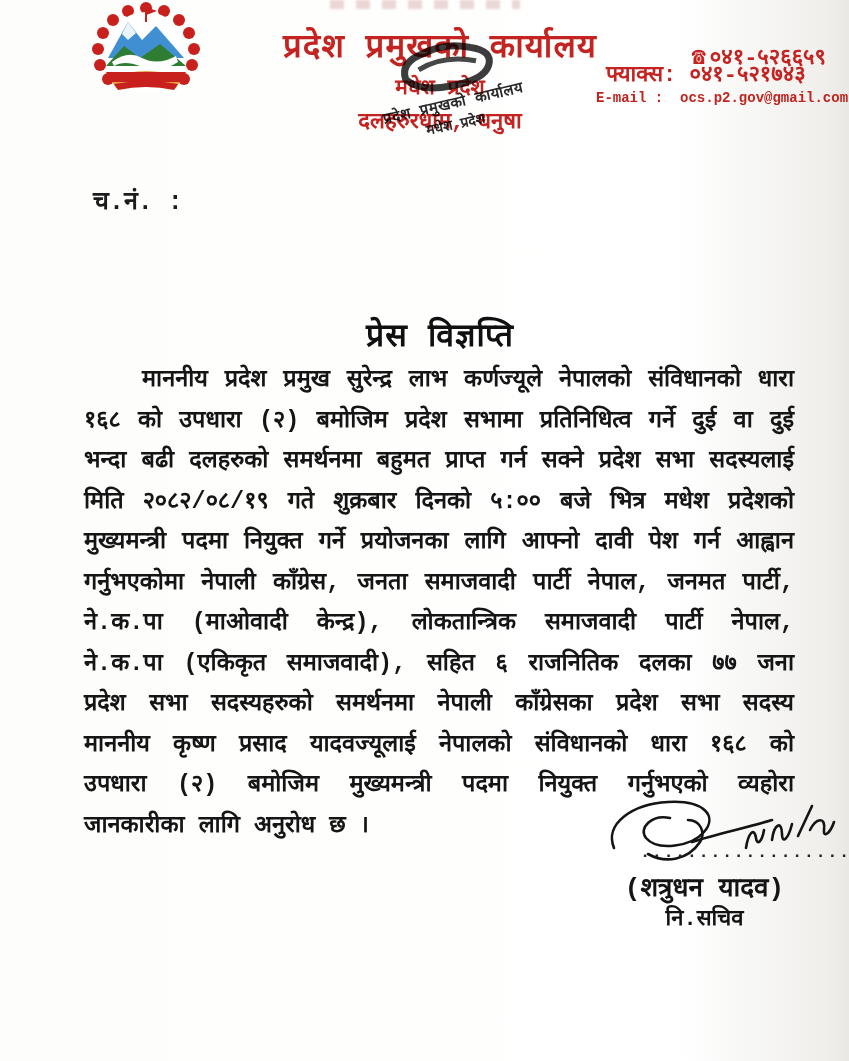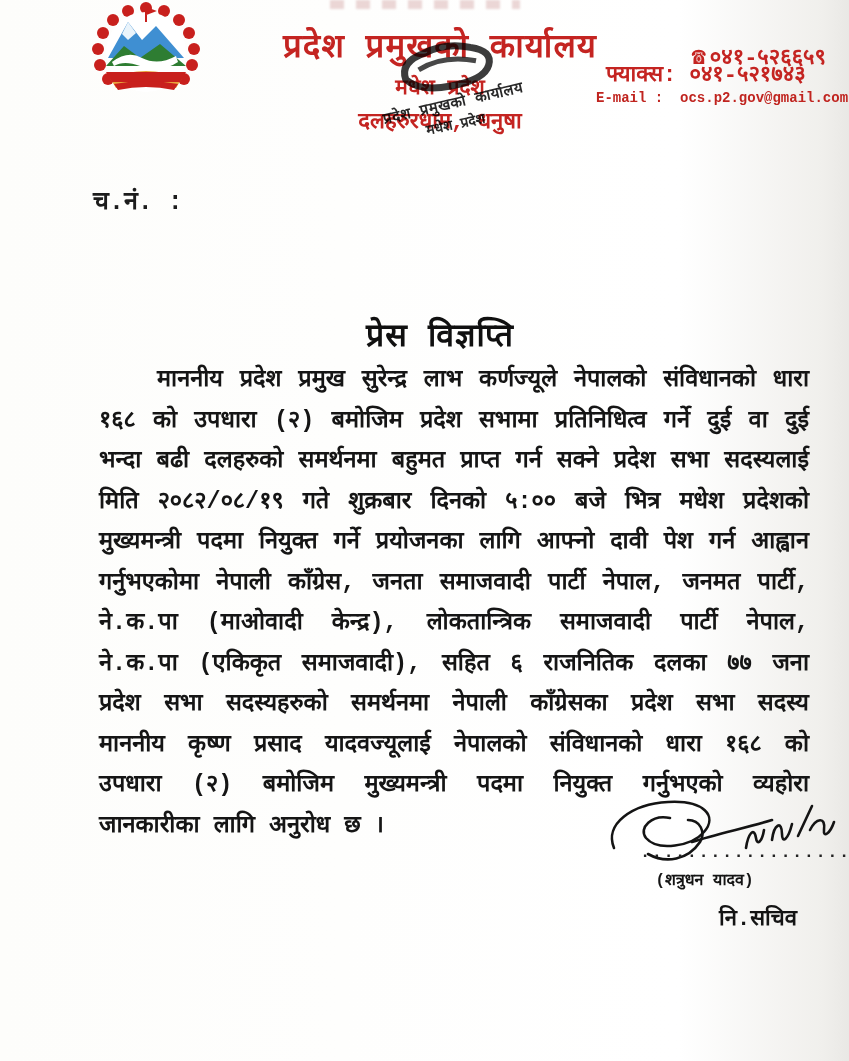--- a/index.html
+++ b/index.html
@@ -69,34 +69,34 @@
   .date-line{position:absolute;left:545px;top:227px;width:260px;font-size:23px;font-weight:600;}
   
   .press-title{
     position:absolute;left:40px;top:268px;width:800px;text-align:center;
     font-size:32px;font-weight:700;color:#101010;letter-spacing:1px;margin-top:44px;
   }
   
   .body-par{
     position:absolute;left:84px;top:360px;width:710px;
     font-size:23.5px;line-height:40.5px;font-weight:600;
-    text-align:justify;text-indent:58px;color:#151515;margin-left:15px;
+    text-align:justify;text-indent:58px;color:#151515;
   }
   
   .sig-scribble{position:absolute;left:596px;top:790px;width:250px;height:100px;}
   .sig-dots{
     position:absolute;left:640px;top:843px;width:170px;
     font-size:17px;letter-spacing:1.5px;color:#222;font-weight:700;white-space:nowrap;
   }
   .sig-name{
     position:absolute;left:612px;top:868px;width:185px;text-align:center;
-    font-size:16px;font-weight:600;color:#141414;
+    font-size:26px;font-weight:600;color:#141414;
   }
   .sig-designation{
-    position:absolute;left:612px;top:901px;width:185px;text-align:right;
+    position:absolute;left:612px;top:901px;width:185px;text-align:center;
     font-size:22px;font-weight:600;color:#141414;
   }
 </style>
 </head>
 <body>
 
 <div class="page">
 
   <div class="scan-artifact-top"></div>
 

